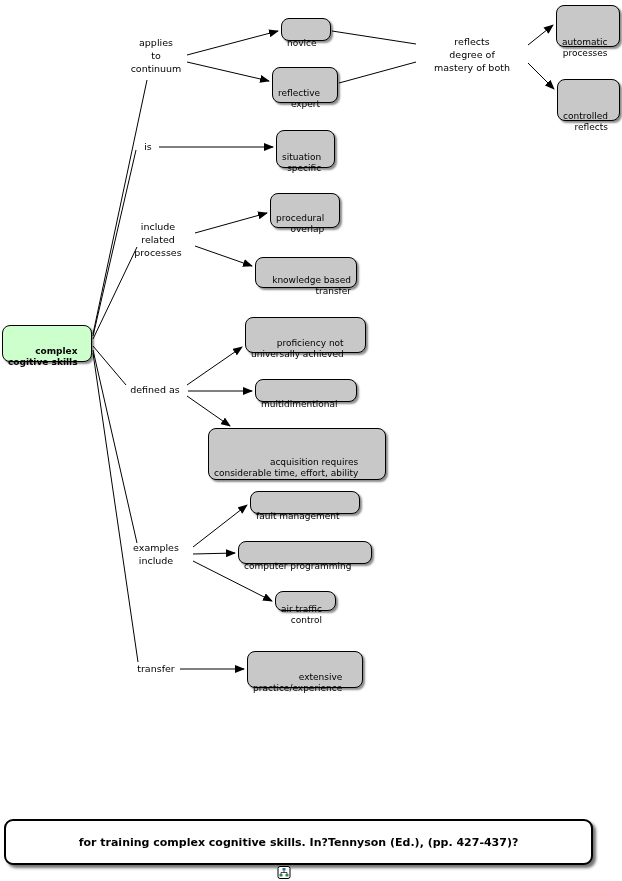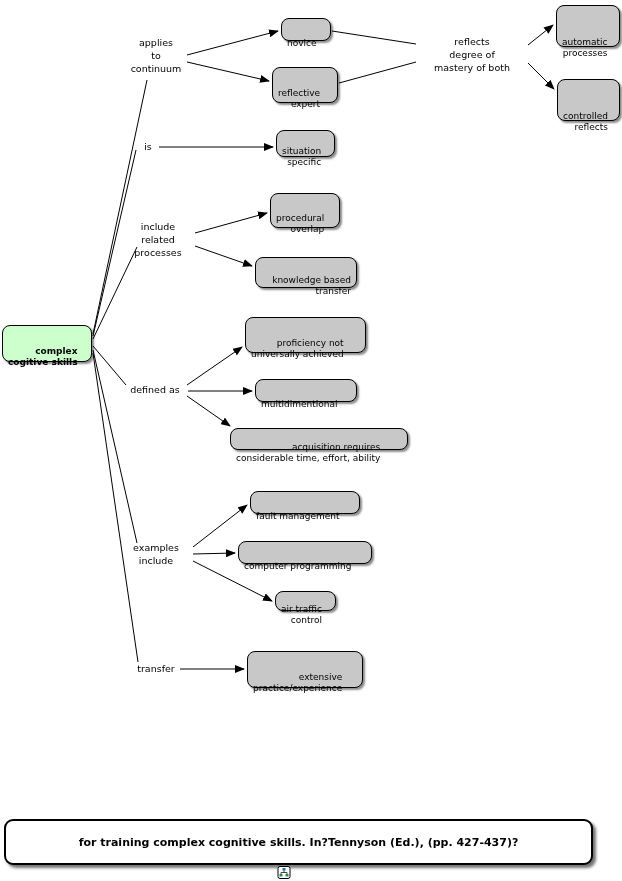--- a/index.html
+++ b/index.html
@@ -99,21 +99,21 @@
 reflects</span>
     <svg class="res-icon" width="13" height="13" viewBox="0 0 13 13">
       <rect x="0.5" y="0.5" width="12" height="12" rx="2" fill="#fff" stroke="#000"></rect>
       <rect x="5" y="2" width="3" height="2.5" fill="#2b6cb0"></rect>
       <path d="M6.5 4.5 V6.5 M3.5 6.5 H9.5 M3.5 6.5 V8 M9.5 6.5 V8" stroke="#000" stroke-width="0.7" fill="none"></path>
       <rect x="2" y="8" width="3" height="2.5" fill="#2f855a"></rect>
       <rect x="8" y="8" width="3" height="2.5" fill="#2f855a"></rect>
     </svg>
   </div>
 
-  <div class="concept" style="left:276px;top:130px;width:59px;height:27px">
+  <div class="concept" style="left:276px;top:130px;width:59px;height:38px">
     <span class="label">situation
 specific</span>
   </div>
 
   <div class="concept" style="left:270px;top:193px;width:70px;height:35px">
     <span class="label">procedural
 overlap</span>
   </div>
 
   <div class="concept" style="left:255px;top:257px;width:102px;height:31px">
@@ -122,21 +122,21 @@
 
   <div class="concept" style="left:245px;top:317px;width:121px;height:36px">
     <span class="label">proficiency not
 universally achieved</span>
   </div>
 
   <div class="concept" style="left:255px;top:379px;width:102px;height:23px">
     <span class="label">multidimentional</span>
   </div>
 
-  <div class="concept" style="left:230px;top:428px;width:178px;height:22px">
+  <div class="concept" style="left:208px;top:428px;width:178px;height:52px">
     <span class="label">acquisition requires
 considerable time, effort, ability</span>
   </div>
 
   <div class="concept" style="left:250px;top:491px;width:110px;height:23px">
     <span class="label">fault management</span>
   </div>
 
   <div class="concept" style="left:238px;top:541px;width:134px;height:23px">
     <span class="label">computer programming</span>

